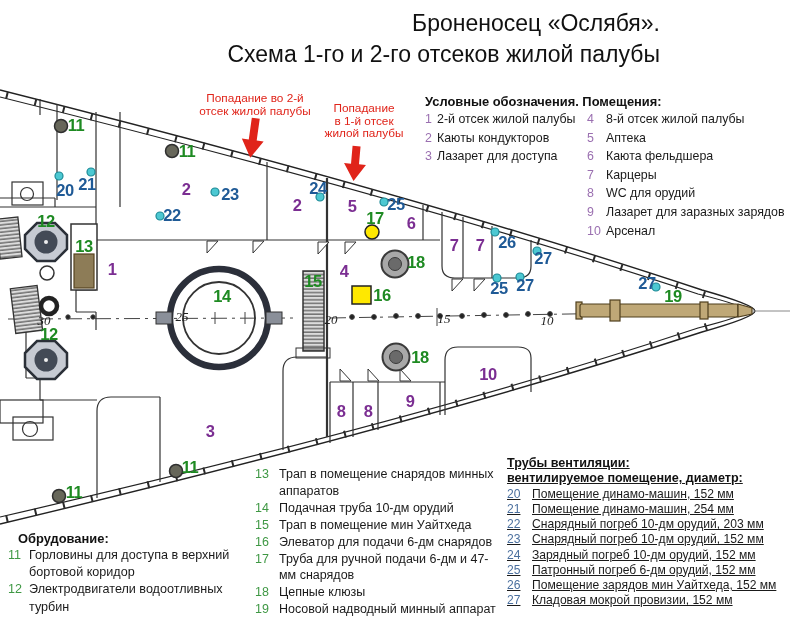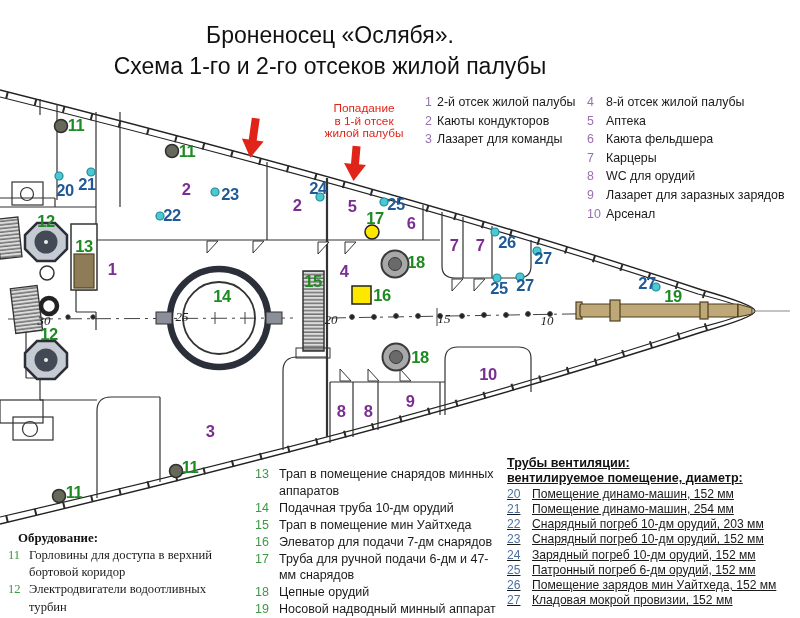--- a/index.html
+++ b/index.html
@@ -1,36 +1,36 @@
 <!DOCTYPE html>
 <html style="--purple: #7b2e92; --legendPurple: #9a6fb0; --green: #1e8a22; --legendGreen: #3f9844; --blue: #1f5a96; --legendBlue: #4a6f9e; --red: #e0241a; --cyanDot: #4cc8d2; --cyanDotStroke: #1d8a96; --yellow: #ffe800;"><head>
 <meta charset="utf-8">
 <style>
   html,body{margin:0;padding:0;background:#fff;}
   #stage{position:relative;width:800px;height:618px;background:#fff;overflow:hidden;
          font-family:"Liberation Sans","DejaVu Sans",sans-serif;color:#1a1a1a;}
   #drawing{position:absolute;left:0;top:0;}
   .abs{position:absolute;}
   
-  #title{left:0;top:20px;width:660px;text-align:center;font-size:23px;line-height:31px;color:#111;}
+  #title{left:0;top:8px;width:660px;text-align:right;font-size:23px;line-height:31px;color:#111;}
   
   .hit{color:var(--red);font-size:11.8px;line-height:12.6px;text-align:center;font-weight:normal;}
   #hit2{left:194px;top:92px;width:122px;}
   #hit1{left:317px;top:102px;width:94px;}
   
   .hdr{font-weight:bold;font-size:12.9px;line-height:17px;color:#111;}
   .row{display:flex;align-items:flex-start;}
   .num{flex:0 0 auto;text-align:left;margin-right:4px;}
   .txt{flex:1 1 auto;}
   #legend-rooms{left:425px;top:93px;width:372px;font-size:12.4px;line-height:18.6px;}
   #legend-rooms .cols{display:flex;}
   #legend-rooms .c1{width:162px;}
   #legend-rooms .num{color:var(--legendPurple);min-width:8px;}
   #legend-rooms .c2 .num{min-width:15px;}
-  #equipment{left:8px;top:530px;width:238px;font-size:12.6px;line-height:17.2px;font-family:Liberation Serif, serif;}
+  #equipment{left:8px;top:530px;width:238px;font-size:12.6px;line-height:17.2px;}
   #equipment .hdr{margin-left:10px;}
   #equipment .num{color:var(--legendGreen);min-width:17px;}
   #fittings{left:255px;top:466px;width:248px;font-size:12.5px;line-height:16.9px;}
   #fittings .num{color:var(--legendGreen);min-width:20px;}
   #ventilation{left:507px;top:456px;width:292px;font-size:12.1px;line-height:15.2px;white-space:nowrap;text-decoration:underline;}
   #ventilation .num{color:var(--legendBlue);min-width:21px;}
   #ventilation .hdr{font-size:12.6px;line-height:15.4px;}
   
   .dlab{position:absolute;transform:translate(-50%,-50%);font-weight:bold;font-size:16.5px;
         line-height:16px;letter-spacing:-0.5px;}
@@ -240,40 +240,45 @@
       <span class="fnum" style="left: 331px; top: 320px;">20</span>
       <span class="fnum" style="left: 444px; top: 319px;">15</span>
       <span class="fnum" style="left: 547px; top: 321px;">10</span>
     </div>
 
   <div id="title" class="abs">
     <div>Броненосец «Ослябя».</div>
     <div>Схема 1-го и 2-го отсеков жилой палубы</div>
   </div>
 
+  <div id="hit2" class="abs hit">
+    <div>Попадание во 2-й</div>
+    <div>отсек жилой палубы</div>
+  </div>
   <div id="hit1" class="abs hit">
     <div>Попадание</div>
     <div>в 1-й отсек</div>
     <div>жилой палубы</div>
   </div>
 
   <div id="legend-rooms" class="abs">
+    <div class="hdr">Условные обозначения. Помещения:</div>
     <div class="cols">
       <div class="c1">
           <div class="row">
             <span class="num">1</span>
             <span class="txt">2-й отсек жилой палубы</span>
           </div>
           <div class="row">
             <span class="num">2</span>
             <span class="txt">Каюты кондукторов</span>
           </div>
           <div class="row">
             <span class="num">3</span>
-            <span class="txt">Лазарет для команды</span>
+            <span class="txt">Лазарет для доступа</span>
           </div>
         </div>
       <div class="c2">
           <div class="row">
             <span class="num">4</span>
             <span class="txt">8-й отсек жилой палубы</span>
           </div>
           <div class="row">
             <span class="num">5</span>
             <span class="txt">Аптека</span>
@@ -325,29 +330,29 @@
         <div class="row">
           <span class="num">14</span>
           <span class="txt">Подачная труба 10-дм орудий</span>
         </div>
         <div class="row">
           <span class="num">15</span>
           <span class="txt">Трап в помещение мин Уайтхеда</span>
         </div>
         <div class="row">
           <span class="num">16</span>
-          <span class="txt">Элеватор для подачи 7-дм снарядов</span>
+          <span class="txt">Элеватор для подачи 6-дм снарядов</span>
         </div>
         <div class="row">
           <span class="num">17</span>
           <span class="txt">Труба для ручной подачи 6-дм и 47-мм снарядов</span>
         </div>
         <div class="row">
           <span class="num">18</span>
-          <span class="txt">Цепные орудий</span>
+          <span class="txt">Цепные клюзы</span>
         </div>
         <div class="row">
           <span class="num">19</span>
           <span class="txt">Носовой надводный минный аппарат</span>
         </div>
       </div>
   </div>
 
   <div id="ventilation" class="abs">
     <div class="hdr">Трубы вентиляции:</div>

